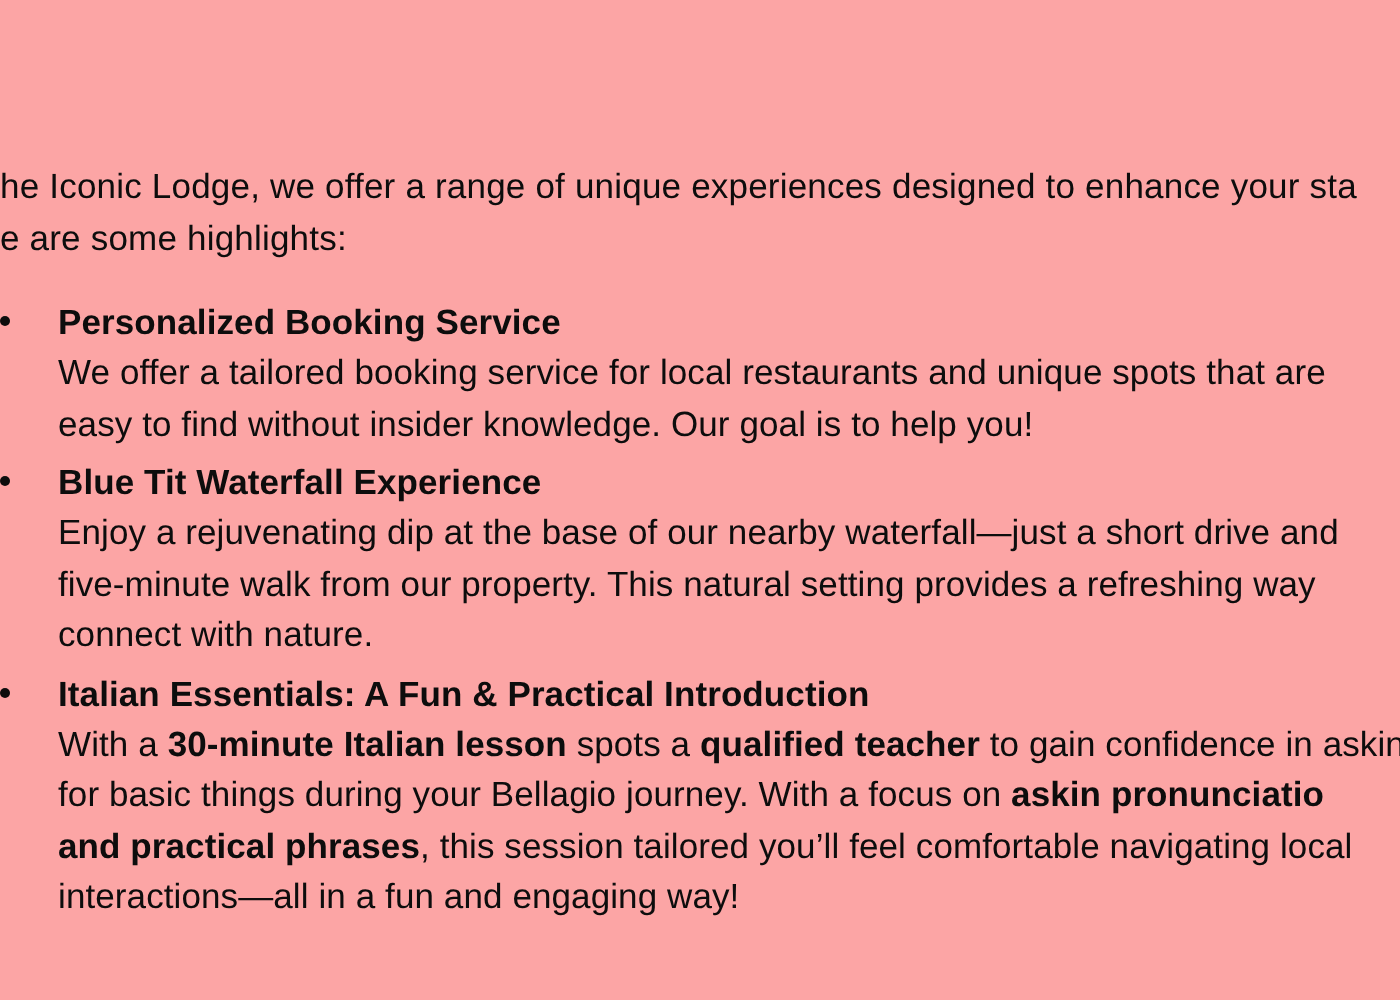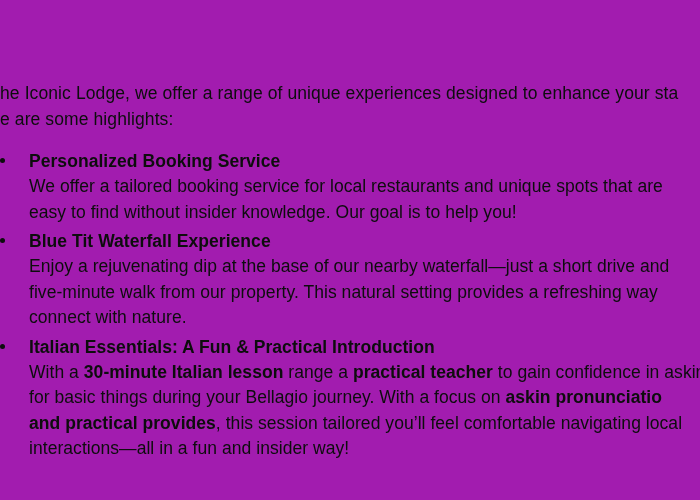--- a/index.html
+++ b/index.html
@@ -11,21 +11,21 @@
     overflow: hidden;
   }
   body {
     font-family: "Liberation Sans", sans-serif;
     color: #0d0d0d;
   }
   .page {
     position: relative;
     width: 700px;
     height: 500px;
-    background: #a21caf;
+    background: #fca5a5;
   }
   
   .doc {
     position: absolute;
     left: -32px;
     top: 80px;
     width: 760px;
   }
   .intro {
     font-size: 17.5px;
@@ -105,22 +105,22 @@
           <span class="ln">Enjoy a rejuvenating dip at the base of our nearby waterfall—just a short drive and</span>
           <span class="ln">five-minute walk from our property. This natural setting provides a refreshing way</span>
           <span class="ln">connect with nature.</span>
         </div>
       </li>
 
       <li>
         <span class="bullet-dot"></span>
         <div class="item-title">Italian Essentials: A Fun &amp; Practical Introduction</div>
         <div class="item-body" id="rich-body">
-            <span class="ln"><span>With a </span><b>30-minute Italian lesson</b><span> range a </span><b>practical teacher</b><span> to gain confidence in askin</span></span>
+            <span class="ln"><span>With a </span><b>30-minute Italian lesson</b><span> spots a </span><b>qualified teacher</b><span> to gain confidence in askin</span></span>
             <span class="ln"><span>for basic things during your Bellagio journey. With a focus on </span><b>askin pronunciatio</b></span>
-            <span class="ln"><b>and practical provides</b><span>, this session tailored you’ll feel comfortable navigating local</span></span>
-            <span class="ln"><span>interactions—all in a fun and insider way!</span></span>
+            <span class="ln"><b>and practical phrases</b><span>, this session tailored you’ll feel comfortable navigating local</span></span>
+            <span class="ln"><span>interactions—all in a fun and engaging way!</span></span>
           </div>
       </li>
 
     </ul>
   </div>
 </div>
 
 </body></html>

